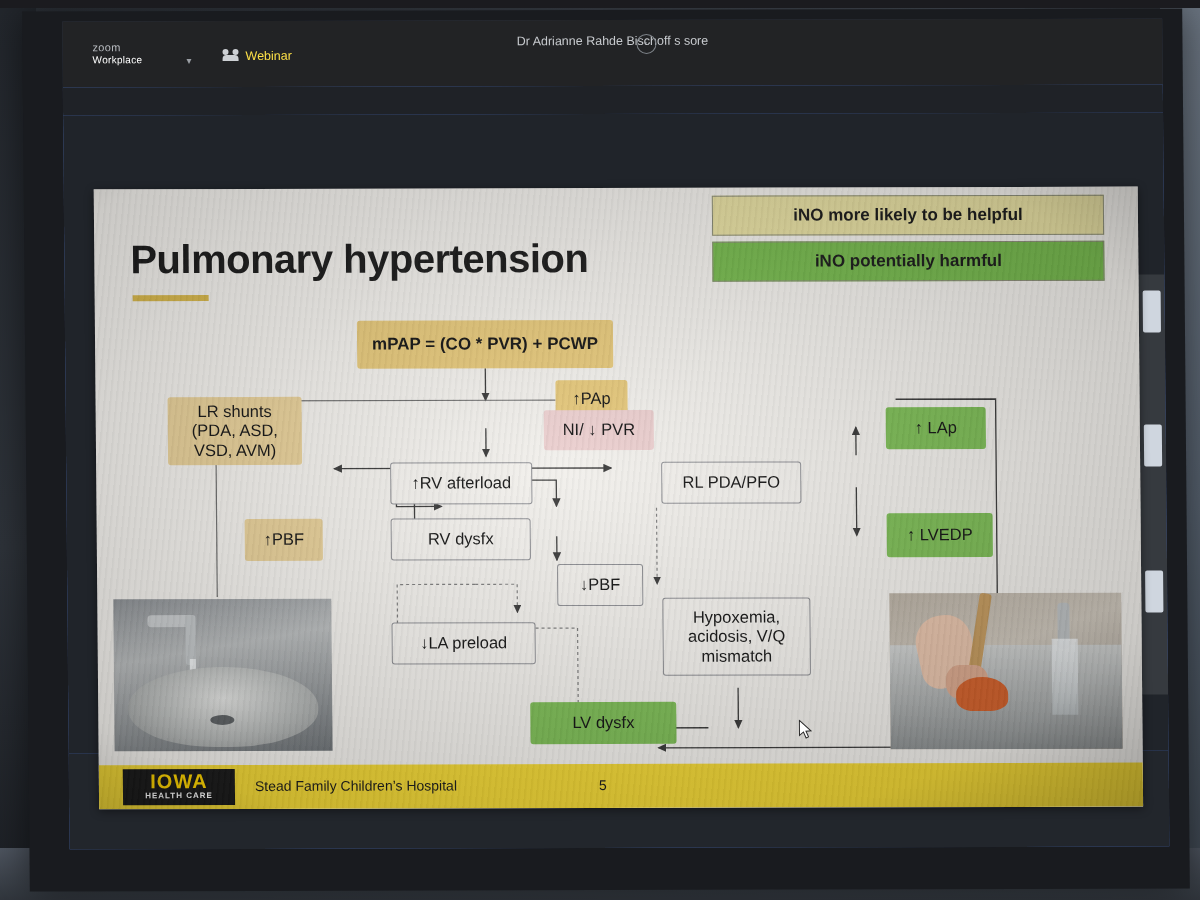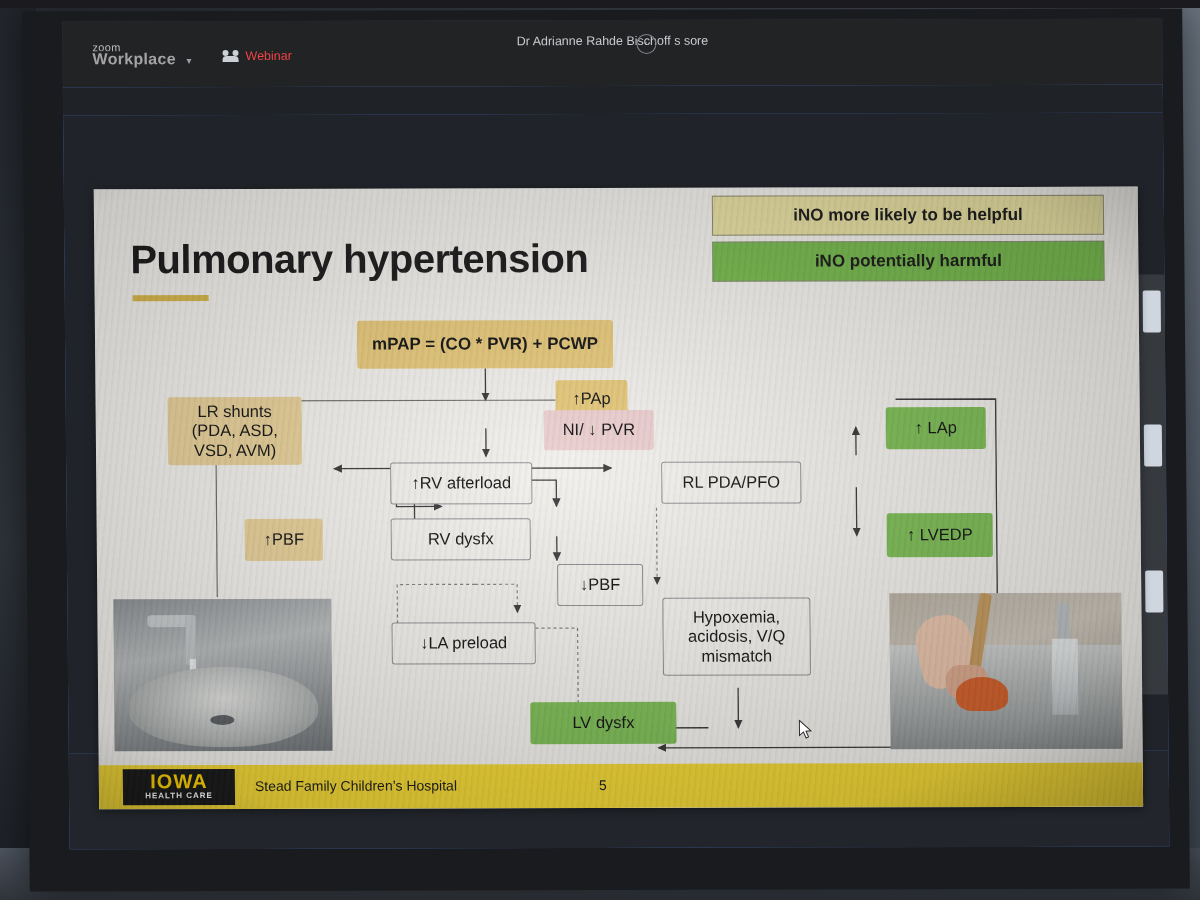--- a/index.html
+++ b/index.html
@@ -67,29 +67,29 @@
     position: absolute;
     left: 0; top: 0; width: 1100px; height: 66px;
     background: #222325;
     color: #d4d6d9;
   }
   .zoom-logo {
     position: absolute; left: 30px; top: 20px;
     font-size: 11px; line-height: 12px; color: #b9bcc1;
     letter-spacing: .3px;
   }
-  .zoom-logo .wp { font-size: 16px; color: #a3a3a3; font-weight: 700; }
+  .zoom-logo .wp { font-size: 10px; color: #ffffff; font-weight: 400; }
   .zoom-caret {
     position: absolute; left: 124px; top: 34px;
     font-size: 10px; color: #9a9ea4;
   }
   .webinar-chip {
     position: absolute; left: 160px; top: 28px;
-    display: flex; align-items: center; gap: 7px;
-    font-size: 12.5px; color: #ef4444;
+    display: flex; gap: 7px;
+    font-size: 12.5px; color: #fde047;
   }
   .people-icon {
     width: 16px; height: 12px; position: relative; display: inline-block;
   }
   .people-icon::before, .people-icon::after {
     content: ""; position: absolute; background: #cdd0d4; border-radius: 50%;
   }
   .people-icon::before { width: 6px; height: 6px; left: 0; top: 0; }
   .people-icon::after  { width: 6px; height: 6px; right: 0; top: 0; }
   .people-icon i {

